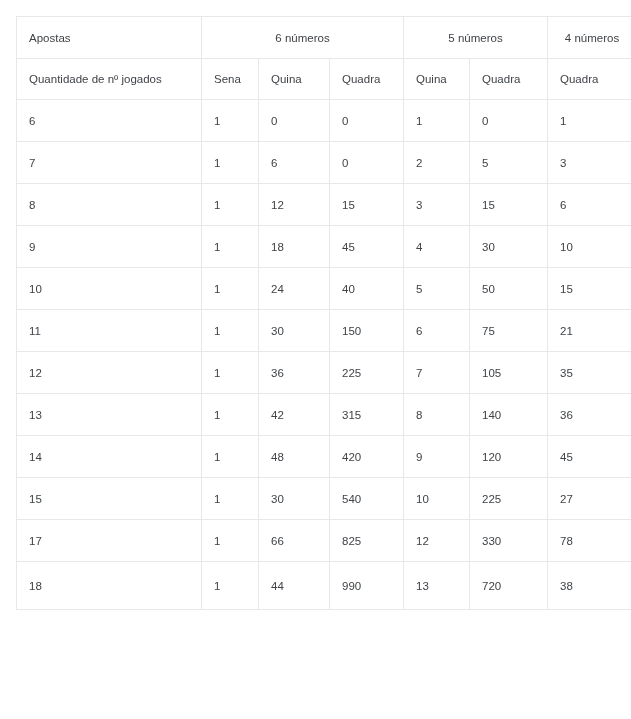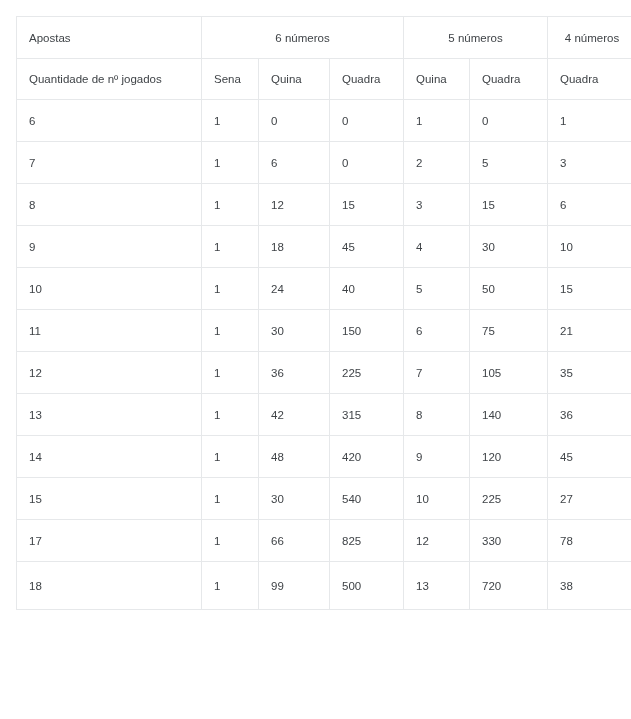--- a/index.html
+++ b/index.html
@@ -194,21 +194,21 @@
           <td>1</td>
           <td>66</td>
           <td>825</td>
           <td>12</td>
           <td>330</td>
           <td>78</td>
         </tr>
         <tr>
           <td>18</td>
           <td>1</td>
-          <td>99</td>
-          <td>500</td>
+          <td>44</td>
+          <td>990</td>
           <td>13</td>
           <td>720</td>
           <td>38</td>
         </tr>
       </tbody>
   </table>
 </div>
 
 </body></html>

